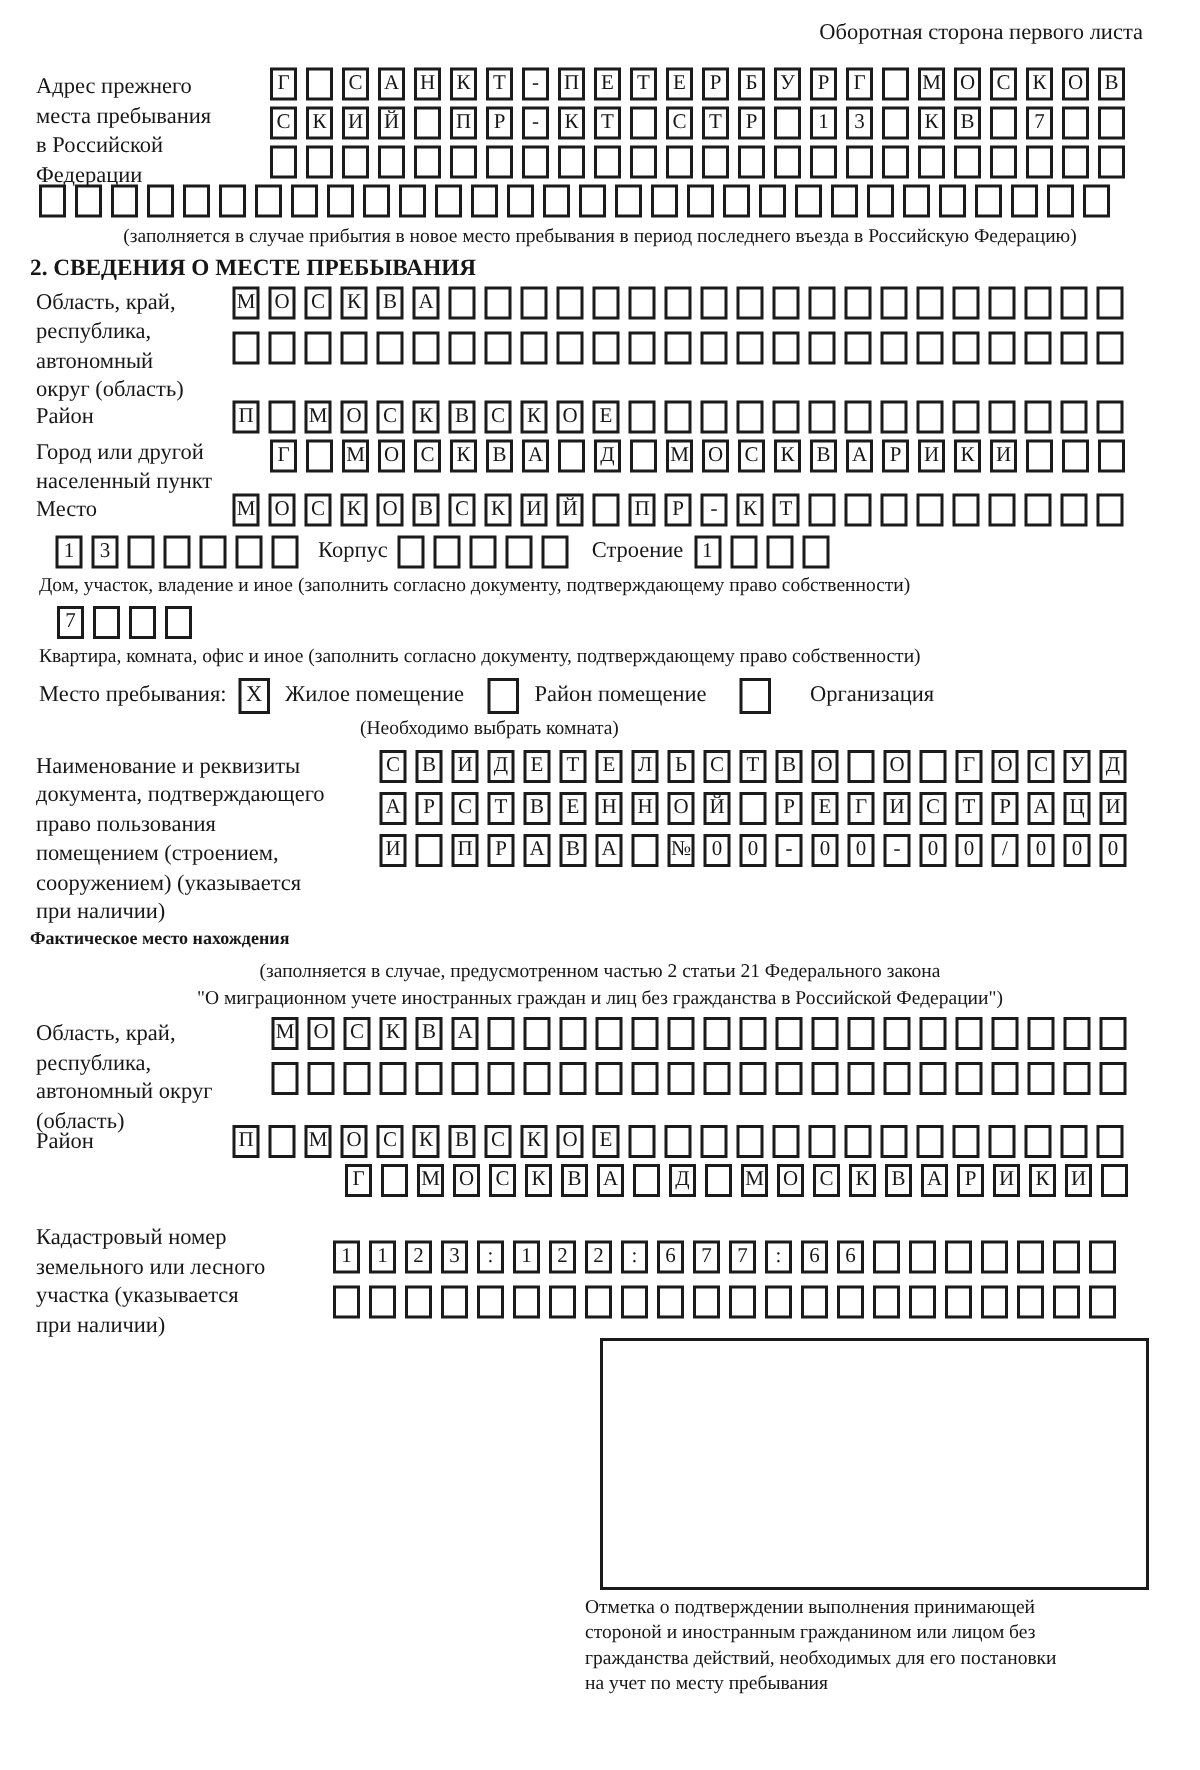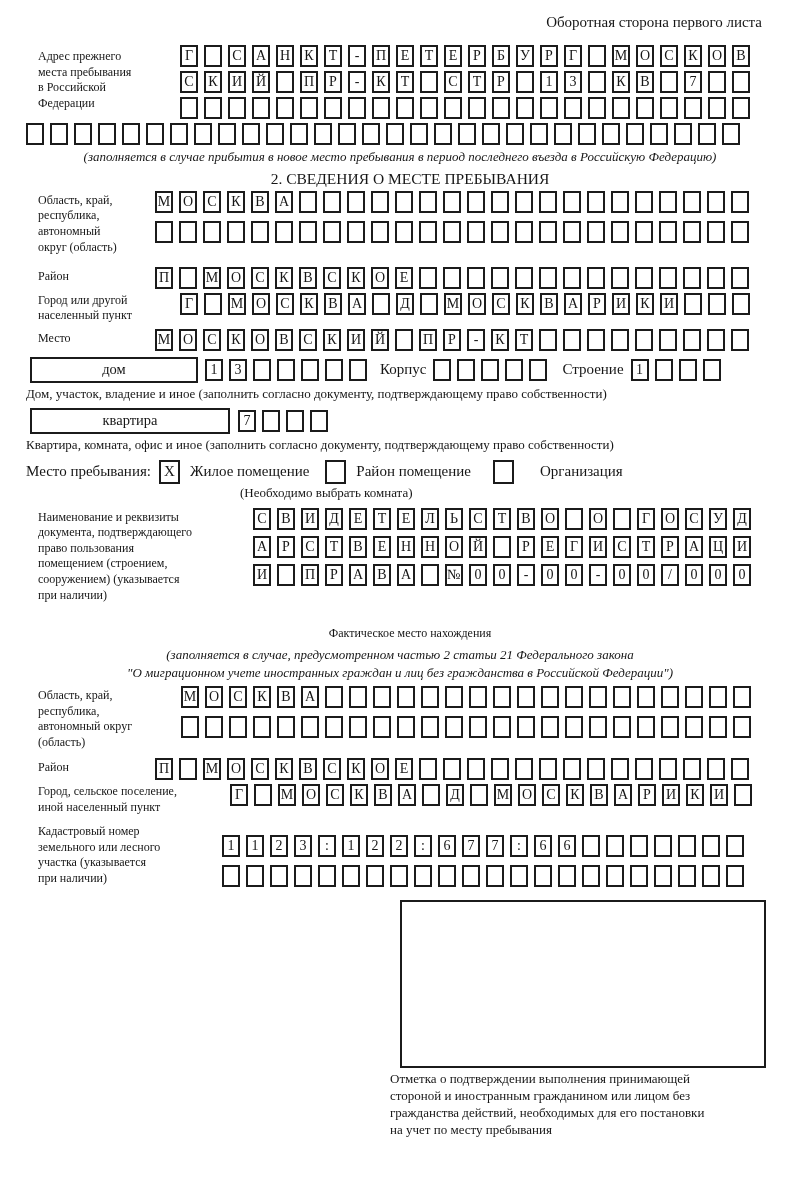--- a/index.html
+++ b/index.html
@@ -6,33 +6,33 @@
   html,body { background:#fff; }
   body {
     width:800px; height:1180px; overflow:hidden;
     color:#161616;
     font-family:"Liberation Serif","DejaVu Serif",serif;
     position:relative;
   }
   .hdr { padding:14px 38px 0 0; text-align:right; font-size:15px; }
   .sec { position:relative; }
   .lbl {
-    position:absolute; left:38px; top:2px;
-    font-size:12px; line-height:1.3; white-space:pre-line;
+    position:absolute; left:24px; top:2px;
+    font-size:15px; line-height:1.3; white-space:pre-line;
   }
   .cells { display:flex; gap:6px; margin-bottom:4px; }
   .cell {
     flex:0 0 18px; width:18px; height:22px;
     border:2px solid #1b1b1b; background:#fff;
     display:flex; align-items:center; justify-content:center;
     font-size:14px; line-height:1;
   }
   .note { font-size:13px; line-height:1.3; }
-  .center { text-align:center;font-style:italic; }
-  .title { text-align:center; font-size:15.5px; font-weight:normal;margin-left:20px; }
+  .center { text-align:center; }
+  .title { font-size:15.5px; font-weight:bold;margin-left:20px; }
   .hrow { display:flex; align-items:center; }
   .wbox {
     height:26px; border:2px solid #1b1b1b; flex:0 0 auto;
     display:flex; align-items:center; justify-content:center; font-size:14.5px;
   }
   .chk {
     flex:0 0 21px; width:21px; height:24px; border:2px solid #1b1b1b;
     display:flex; align-items:center; justify-content:center; font-size:15px;
   }
   .inl { font-size:15px; }
@@ -322,21 +322,20 @@
       <span class="cell"></span>
       <span class="cell"></span>
       <span class="cell"></span>
       <span class="cell"></span>
       <span class="cell"></span>
       <span class="cell"></span>
     </div>
 </section>
 
 <div class="hrow" style="margin:6px 0 0 30px">
-  <div class="wbox" style="width:168px">дом</div>
   <div class="cells" style="margin:0 0 0 7px">
       <span class="cell">1</span>
       <span class="cell">3</span>
       <span class="cell"></span>
       <span class="cell"></span>
       <span class="cell"></span>
       <span class="cell"></span>
       <span class="cell"></span>
     </div>
   <span class="inl" style="margin:0 7px 0 13px">Корпус</span>
@@ -351,21 +350,20 @@
   <div class="cells" style="margin:0">
       <span class="cell">1</span>
       <span class="cell"></span>
       <span class="cell"></span>
       <span class="cell"></span>
     </div>
 </div>
 <div class="note ml26" style="margin-top:3px">Дом, участок, владение и иное (заполнить согласно документу, подтверждающему право собственности)</div>
 
 <div class="hrow" style="margin:5px 0 0 30px">
-  <div class="wbox" style="width:200px">квартира</div>
   <div class="cells" style="margin:0 0 0 8px">
       <span class="cell">7</span>
       <span class="cell"></span>
       <span class="cell"></span>
       <span class="cell"></span>
     </div>
 </div>
 <div class="note ml26" style="margin-top:3px">Квартира, комната, офис и иное (заполнить согласно документу, подтверждающему право собственности)</div>
 
 <div class="hrow ml26" style="margin-top:6px">
@@ -545,22 +543,20 @@
       <span class="cell"></span>
       <span class="cell"></span>
       <span class="cell"></span>
       <span class="cell"></span>
       <span class="cell"></span>
       <span class="cell"></span>
     </div>
 </section>
 
 <section class="sec" style="margin-top:3px;min-height:36px">
-  <span class="lbl" style="top:0">Город, сельское поселение,
-иной населенный пункт</span>
   <div class="cells ml230">
       <span class="cell">Г</span>
       <span class="cell"></span>
       <span class="cell">М</span>
       <span class="cell">О</span>
       <span class="cell">С</span>
       <span class="cell">К</span>
       <span class="cell">В</span>
       <span class="cell">А</span>
       <span class="cell"></span>

